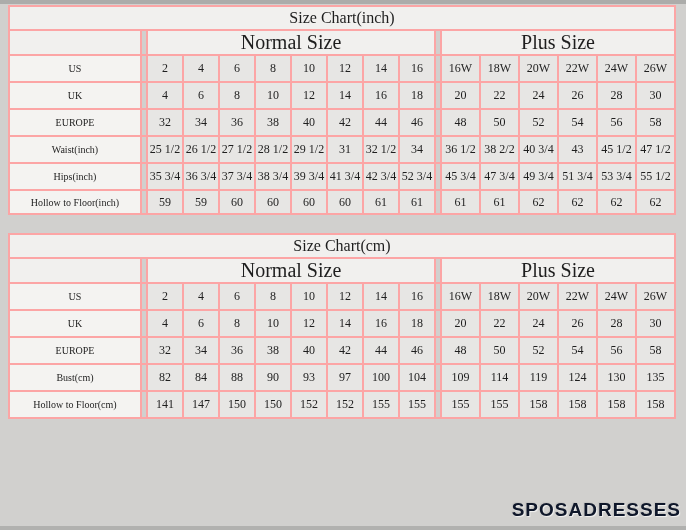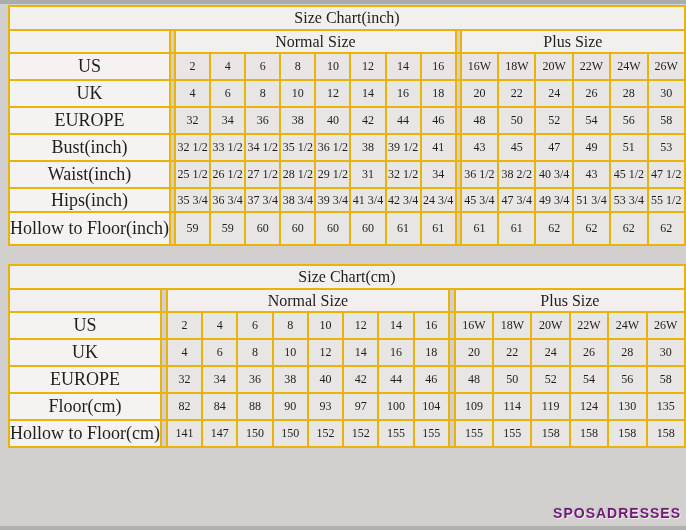--- a/index.html
+++ b/index.html
@@ -11,53 +11,53 @@
     border-bottom:4px solid #b1b1af;
     padding:1px 0 0 8px;
     font-family:"Liberation Serif","DejaVu Serif",serif;
     color:#1e1e1e;
     position:relative;
     overflow:hidden;
   }
   table.size-chart {
     border-collapse:separate;
     border-spacing:2px;
-    background:#eab308;
+    background:#fca5a5;
     table-layout:fixed;
     margin:0 0 18px 0;
   }
   col.c-lbl { width:130px; }
   col.c-sp  { width:4px; }
   col.c-n   { width:34px; }
   col.c-p   { width:37px; }
   .size-chart tr { height:25px; }
   .size-chart tr.title-row  { height:22px; }
   .size-chart tr.header-row { height:21px; }
   .size-chart tbody tr:nth-child(6) { height:22px; }
   .size-chart tbody tr:nth-child(7) { height:31px; }
   .size-chart td {
     padding:0;
     text-align:center;
     vertical-align:middle;
     white-space:nowrap;
   }
   td.title     { background:#f1f0ee; font-size:16px; }
-  td.hdr       { background:#f1f0ee; font-size:16px; }
+  td.hdr       { background:#f1f0ee; font-size:20px; }
   td.lbl-empty { background:#f1f0ee; }
-  td.lbl       { background:#f4f3f1; font-size:18px; }
+  td.lbl       { background:#f4f3f1; font-size:10px; }
   td.val       { background:#e7e6e4; font-size:12px; }
   td.spacer    { background:#d1d0ce; }
   .watermark {
     position:absolute;
     right:5px; bottom:5px;
     font-family:"Liberation Sans","DejaVu Sans",sans-serif;
-    font-size:14px;
+    font-size:19px;
     font-weight:bold;
     letter-spacing:1px;
-    color:#701a75;
+    color:#0f172a;
     text-shadow:1px 1px 1px rgba(255,255,255,0.75), -1px -1px 1px rgba(0,0,0,0.06);
     pointer-events:none;
   }
 </style>
 </head>
 <body>
 
 <table class="size-chart">
   <colgroup>
     <col class="c-lbl">
@@ -142,39 +142,20 @@
         <td class="val">46</td>
         <td class="spacer"></td>
         <td class="val">48</td>
         <td class="val">50</td>
         <td class="val">52</td>
         <td class="val">54</td>
         <td class="val">56</td>
         <td class="val">58</td>
       </tr>
       <tr>
-        <td class="lbl">Bust(inch)</td>
-        <td class="spacer"></td>
-        <td class="val">32 1/2</td>
-        <td class="val">33 1/2</td>
-        <td class="val">34 1/2</td>
-        <td class="val">35 1/2</td>
-        <td class="val">36 1/2</td>
-        <td class="val">38</td>
-        <td class="val">39 1/2</td>
-        <td class="val">41</td>
-        <td class="spacer"></td>
-        <td class="val">43</td>
-        <td class="val">45</td>
-        <td class="val">47</td>
-        <td class="val">49</td>
-        <td class="val">51</td>
-        <td class="val">53</td>
-      </tr>
-      <tr>
         <td class="lbl">Waist(inch)</td>
         <td class="spacer"></td>
         <td class="val">25 1/2</td>
         <td class="val">26 1/2</td>
         <td class="val">27 1/2</td>
         <td class="val">28 1/2</td>
         <td class="val">29 1/2</td>
         <td class="val">31</td>
         <td class="val">32 1/2</td>
         <td class="val">34</td>
@@ -189,21 +170,21 @@
       <tr>
         <td class="lbl">Hips(inch)</td>
         <td class="spacer"></td>
         <td class="val">35 3/4</td>
         <td class="val">36 3/4</td>
         <td class="val">37 3/4</td>
         <td class="val">38 3/4</td>
         <td class="val">39 3/4</td>
         <td class="val">41 3/4</td>
         <td class="val">42 3/4</td>
-        <td class="val">24 3/4</td>
+        <td class="val">52 3/4</td>
         <td class="spacer"></td>
         <td class="val">45 3/4</td>
         <td class="val">47 3/4</td>
         <td class="val">49 3/4</td>
         <td class="val">51 3/4</td>
         <td class="val">53 3/4</td>
         <td class="val">55 1/2</td>
       </tr>
       <tr>
         <td class="lbl">Hollow to Floor(inch)</td>
@@ -311,21 +292,21 @@
         <td class="val">46</td>
         <td class="spacer"></td>
         <td class="val">48</td>
         <td class="val">50</td>
         <td class="val">52</td>
         <td class="val">54</td>
         <td class="val">56</td>
         <td class="val">58</td>
       </tr>
       <tr>
-        <td class="lbl">Floor(cm)</td>
+        <td class="lbl">Bust(cm)</td>
         <td class="spacer"></td>
         <td class="val">82</td>
         <td class="val">84</td>
         <td class="val">88</td>
         <td class="val">90</td>
         <td class="val">93</td>
         <td class="val">97</td>
         <td class="val">100</td>
         <td class="val">104</td>
         <td class="spacer"></td>

